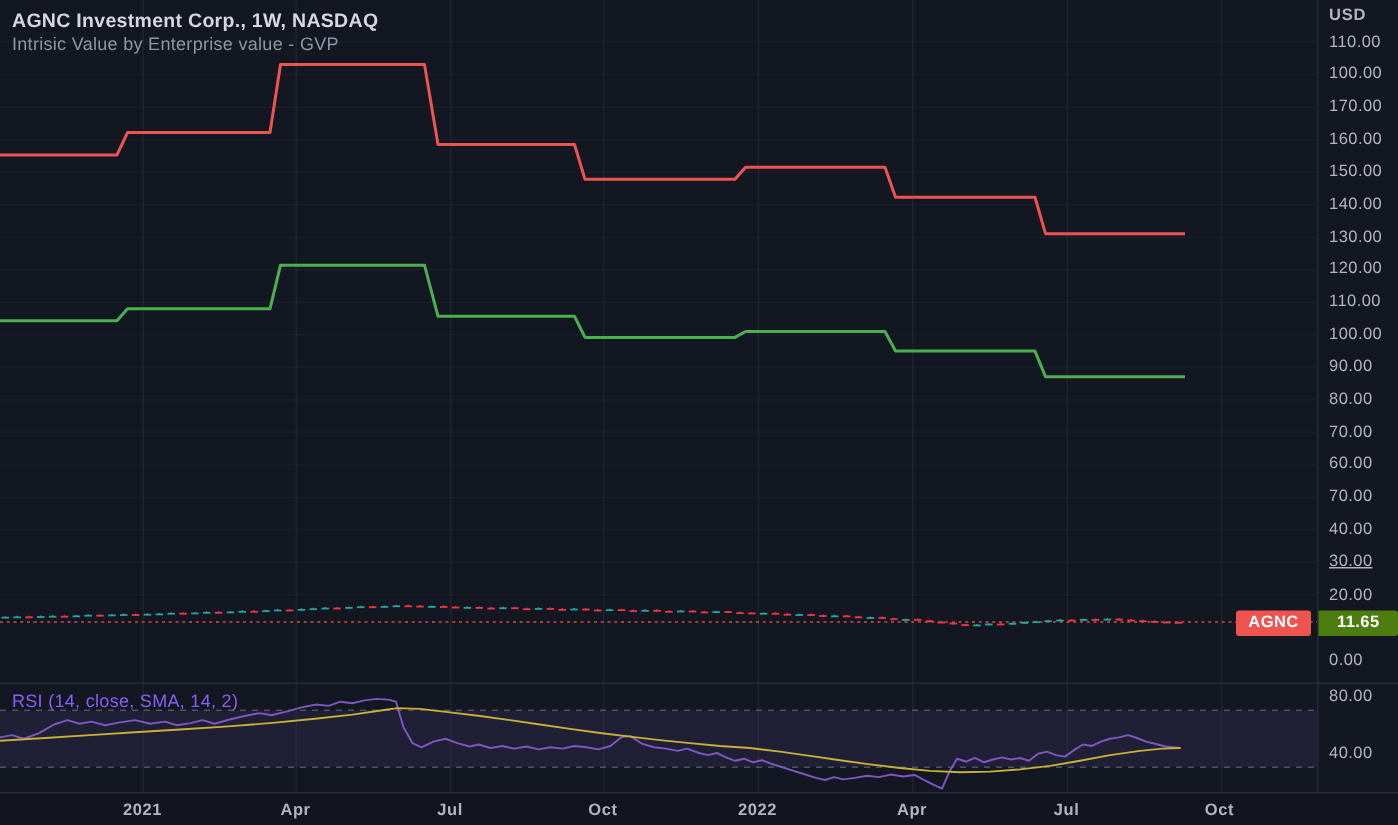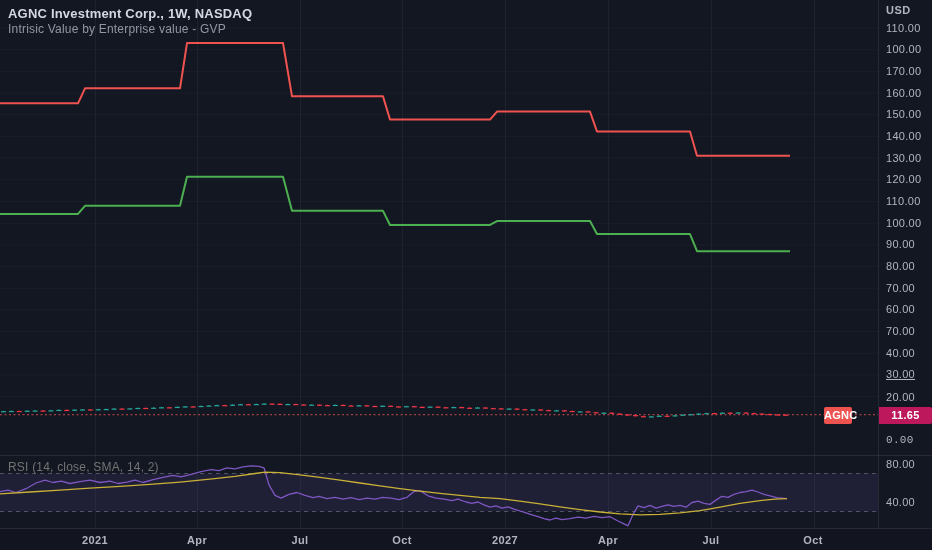--- a/index.html
+++ b/index.html
@@ -6,21 +6,21 @@
   .chart-root{
     position:relative;width:932px;height:550px;background:#131722;
     font-family:"Liberation Sans",sans-serif;overflow:hidden;
     -webkit-font-smoothing:antialiased;
   }
   svg{position:absolute;left:0;top:0;display:block;}
   .hdr{position:absolute;left:8px;top:6px;z-index:5;cursor:pointer;}
   .hdr-title{font-size:13px;font-weight:bold;color:#d5d8e0;letter-spacing:.2px;}
   .hdr-sub{font-size:12px;color:#9097a3;margin-top:1px;letter-spacing:.2px;}
   .rsi-label{
-    position:absolute;left:8px;top:460px;z-index:5;font-size:12px;color:#737373;
+    position:absolute;left:8px;top:460px;z-index:5;font-size:12px;color:#8b5cf6;
     letter-spacing:.2px;cursor:pointer;
   }
   .axis-panel{
     position:absolute;left:878px;top:0;width:54px;height:528px;z-index:4;
     border-left:1px solid rgba(255,255,255,0.08);background:transparent;cursor:ns-resize;
   }
   .axis-label{
     position:absolute;left:7px;font-size:11px;color:#b2b5be;white-space:nowrap;
     font-weight:400;letter-spacing:.3px;
   }
@@ -30,21 +30,21 @@
     background:#121520;border-top:1px solid rgba(255,255,255,0.09);cursor:ew-resize;
   }
   .time-label{
     position:absolute;top:5px;transform:translateX(-50%);font-size:11px;color:#b2b5be;
     font-weight:600;letter-spacing:.4px;
   }
   .price-chip,.price-badge{
     position:absolute;height:17px;line-height:17px;text-align:center;z-index:6;
     font-size:11px;font-weight:bold;color:#fff;border-radius:2px;letter-spacing:.3px;
   }
-  .price-chip{left:824px;top:407px;width:28px;}
+  .price-chip{left:824px;top:407px;width:50px;}
   .price-badge{left:879px;top:407px;width:53px;border-radius:0 2px 2px 0;}
 </style>
 </head>
 <body>
 
 <div class="chart-root">
 
   <svg id="chart-svg" width="932" height="550" viewBox="0 0 932 550">
       <g>
         <line x1="0" y1="28.079999999999984" x2="878" y2="28.079999999999984" stroke="rgba(170,178,197,0.05)" stroke-width="1"></line>
@@ -310,33 +310,33 @@
       <div class="axis-label" style="top: 195.02px;">110.00</div>
       <div class="axis-label" style="top: 216.7px;">100.00</div>
       <div class="axis-label" style="top: 238.38px;">90.00</div>
       <div class="axis-label" style="top: 260.06px;">80.00</div>
       <div class="axis-label" style="top: 281.74px;">70.00</div>
       <div class="axis-label" style="top: 303.42px;">60.00</div>
       <div class="axis-label" style="top: 325.1px;">70.00</div>
       <div class="axis-label" style="top: 346.78px;">40.00</div>
       <div class="axis-label" style="top: 368.46px; text-decoration: underline;">30.00</div>
       <div class="axis-label" style="top: 391px; text-align: right;">20.00</div>
-      <div class="axis-label" style="top: 433.5px; font-family: Liberation Mono, monospace;">0.00</div>
+      <div class="axis-label" style="top: 433.5px;">0.00</div>
       <div class="axis-label" style="top: 457.5px;">80.00</div>
       <div class="axis-label" style="top: 495.5px;">40.00</div>
     </div>
 
   <div class="time-axis">
 
   <div class="time-label" style="left: 95px;">2021</div>
       <div class="time-label" style="left: 197px;">Apr</div>
       <div class="time-label" style="left: 300px;">Jul</div>
       <div class="time-label" style="left: 402px;">Oct</div>
-      <div class="time-label" style="left: 505px;">2027</div>
+      <div class="time-label" style="left: 505px;">2022</div>
       <div class="time-label" style="left: 608px;">Apr</div>
       <div class="time-label" style="left: 711px;">Jul</div>
       <div class="time-label" style="left: 813px;">Oct</div>
     </div>
 
   <div class="price-chip" style="background: rgb(239, 83, 80);">AGNC</div>
-  <div class="price-badge" style="background: #be185d;">11.65</div>
+  <div class="price-badge" style="background: #4d7c0f;">11.65</div>
 
 </div>
 
 </body></html>

